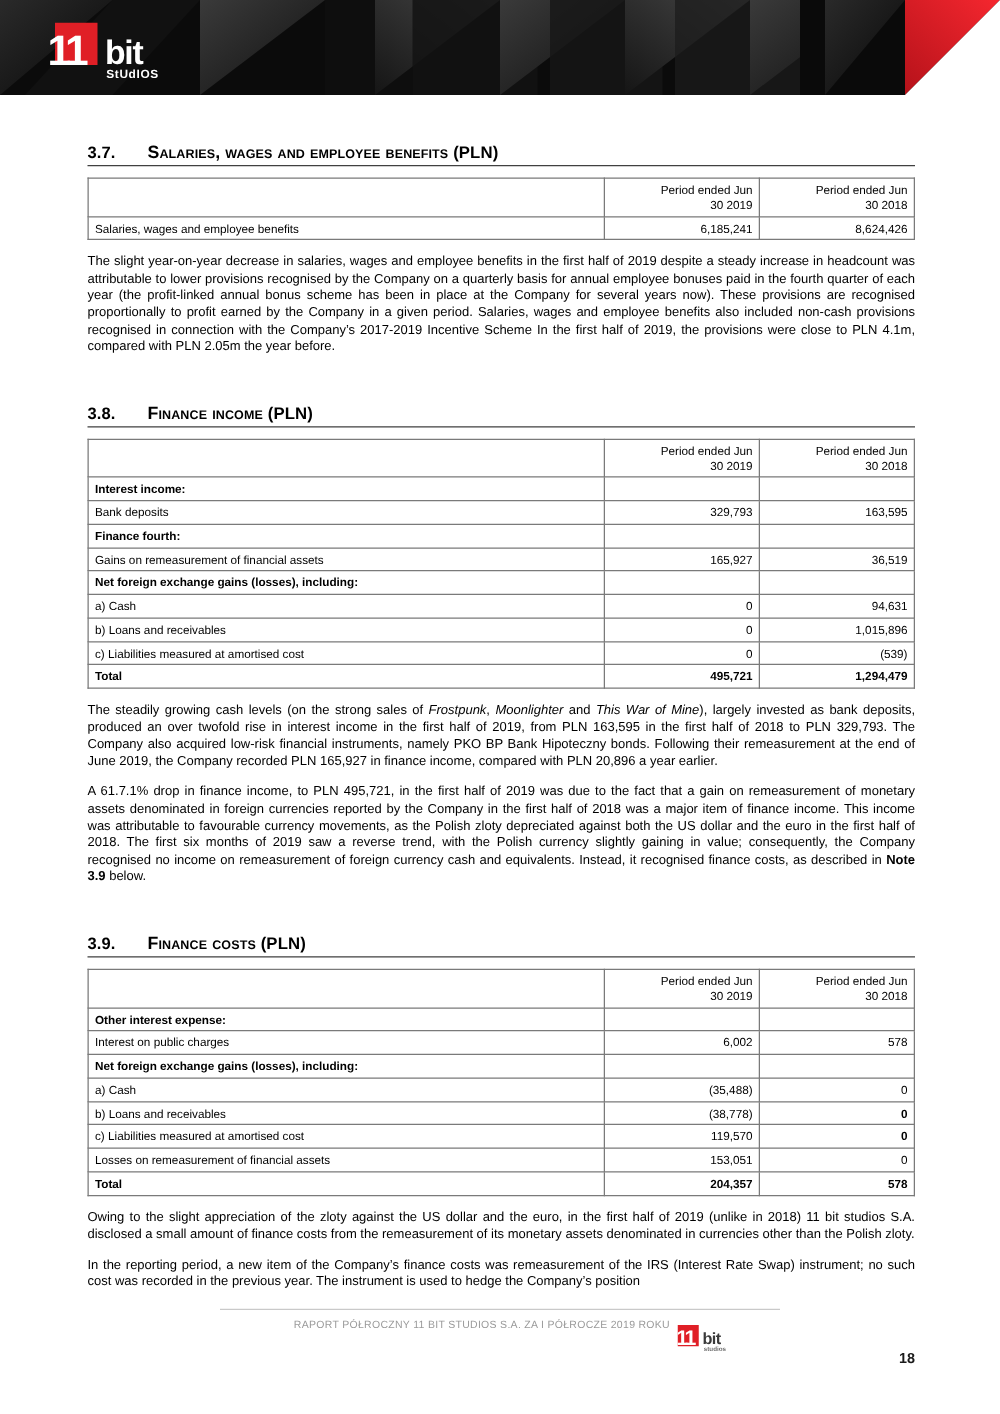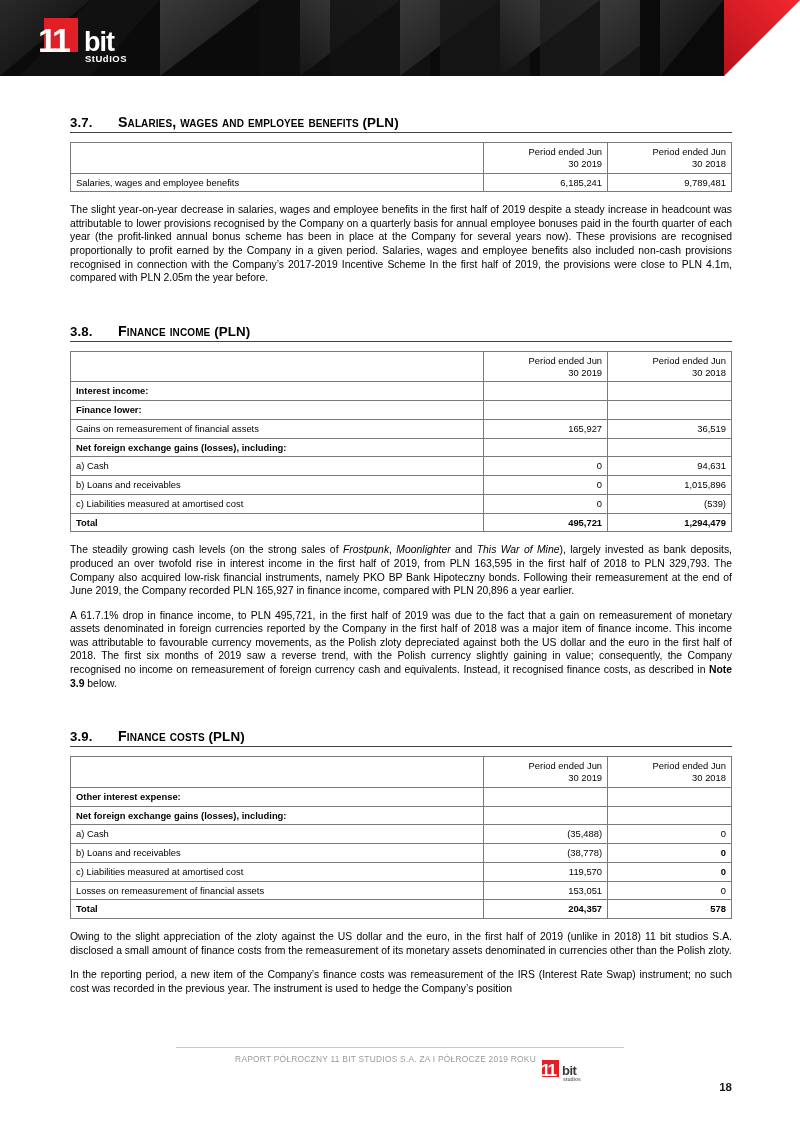--- a/index.html
+++ b/index.html
@@ -214,21 +214,21 @@
           <span>30 2019</span>
         </td>
         <td class="num">
           <span>Period ended Jun</span><br>
           <span>30 2018</span>
         </td>
       </tr>
       <tr>
         <td class="label">Salaries, wages and employee benefits</td>
         <td class="num">6,185,241</td>
-        <td class="num">9,789,481</td>
+        <td class="num">8,624,426</td>
       </tr>
     </tbody>
   </table>
 
   <p class="body">The slight year-on-year decrease in salaries, wages and employee benefits in the first half of 2019 despite a steady increase in headcount was attributable to lower provisions recognised by the Company on a quarterly basis for annual employee bonuses paid in the fourth quarter of each year (the profit-linked annual bonus scheme has been in place at the Company for several years now). These provisions are recognised proportionally to profit earned by the Company in a given period. Salaries, wages and employee benefits also included non-cash provisions recognised in connection with the Company’s 2017-2019 Incentive Scheme In the first half of 2019, the provisions were close to PLN 4.1m, compared with PLN 2.05m the year before.</p>
 
   <h2 class="section-head">
     <span class="num">3.8.</span><span class="ttl">Finance income</span><span class="pln">&nbsp;</span><span class="pln">(PLN)</span>
   </h2>
 
@@ -248,22 +248,27 @@
         <td class="num">
           <span>Period ended Jun</span><br>
           <span>30 2018</span>
         </td>
       </tr>
       <tr class="bold">
         <td class="label">Interest income:</td>
         <td class="num"></td>
         <td class="num"></td>
       </tr>
-      <tr class="bold">
-        <td class="label">Finance lower:</td>
+      <tr>
+        <td class="label">Bank deposits</td>
+        <td class="num">329,793</td>
+        <td class="num">163,595</td>
+      </tr>
+      <tr class="bold">
+        <td class="label">Finance fourth:</td>
         <td class="num"></td>
         <td class="num"></td>
       </tr>
       <tr>
         <td class="label">Gains on remeasurement of financial assets</td>
         <td class="num">165,927</td>
         <td class="num">36,519</td>
       </tr>
       <tr class="bold">
         <td class="label">Net foreign exchange gains (losses), including:</td>
@@ -320,20 +325,25 @@
         </td>
         <td class="num">
           <span>Period ended Jun</span><br>
           <span>30 2018</span>
         </td>
       </tr>
       <tr class="bold">
         <td class="label">Other interest expense:</td>
         <td class="num"></td>
         <td class="num"></td>
+      </tr>
+      <tr>
+        <td class="label">Interest on public charges</td>
+        <td class="num">6,002</td>
+        <td class="num">578</td>
       </tr>
       <tr class="bold">
         <td class="label">Net foreign exchange gains (losses), including:</td>
         <td class="num"></td>
         <td class="num"></td>
       </tr>
       <tr>
         <td class="label">a) Cash</td>
         <td class="num">(35,488)</td>
         <td class="num">0</td>

